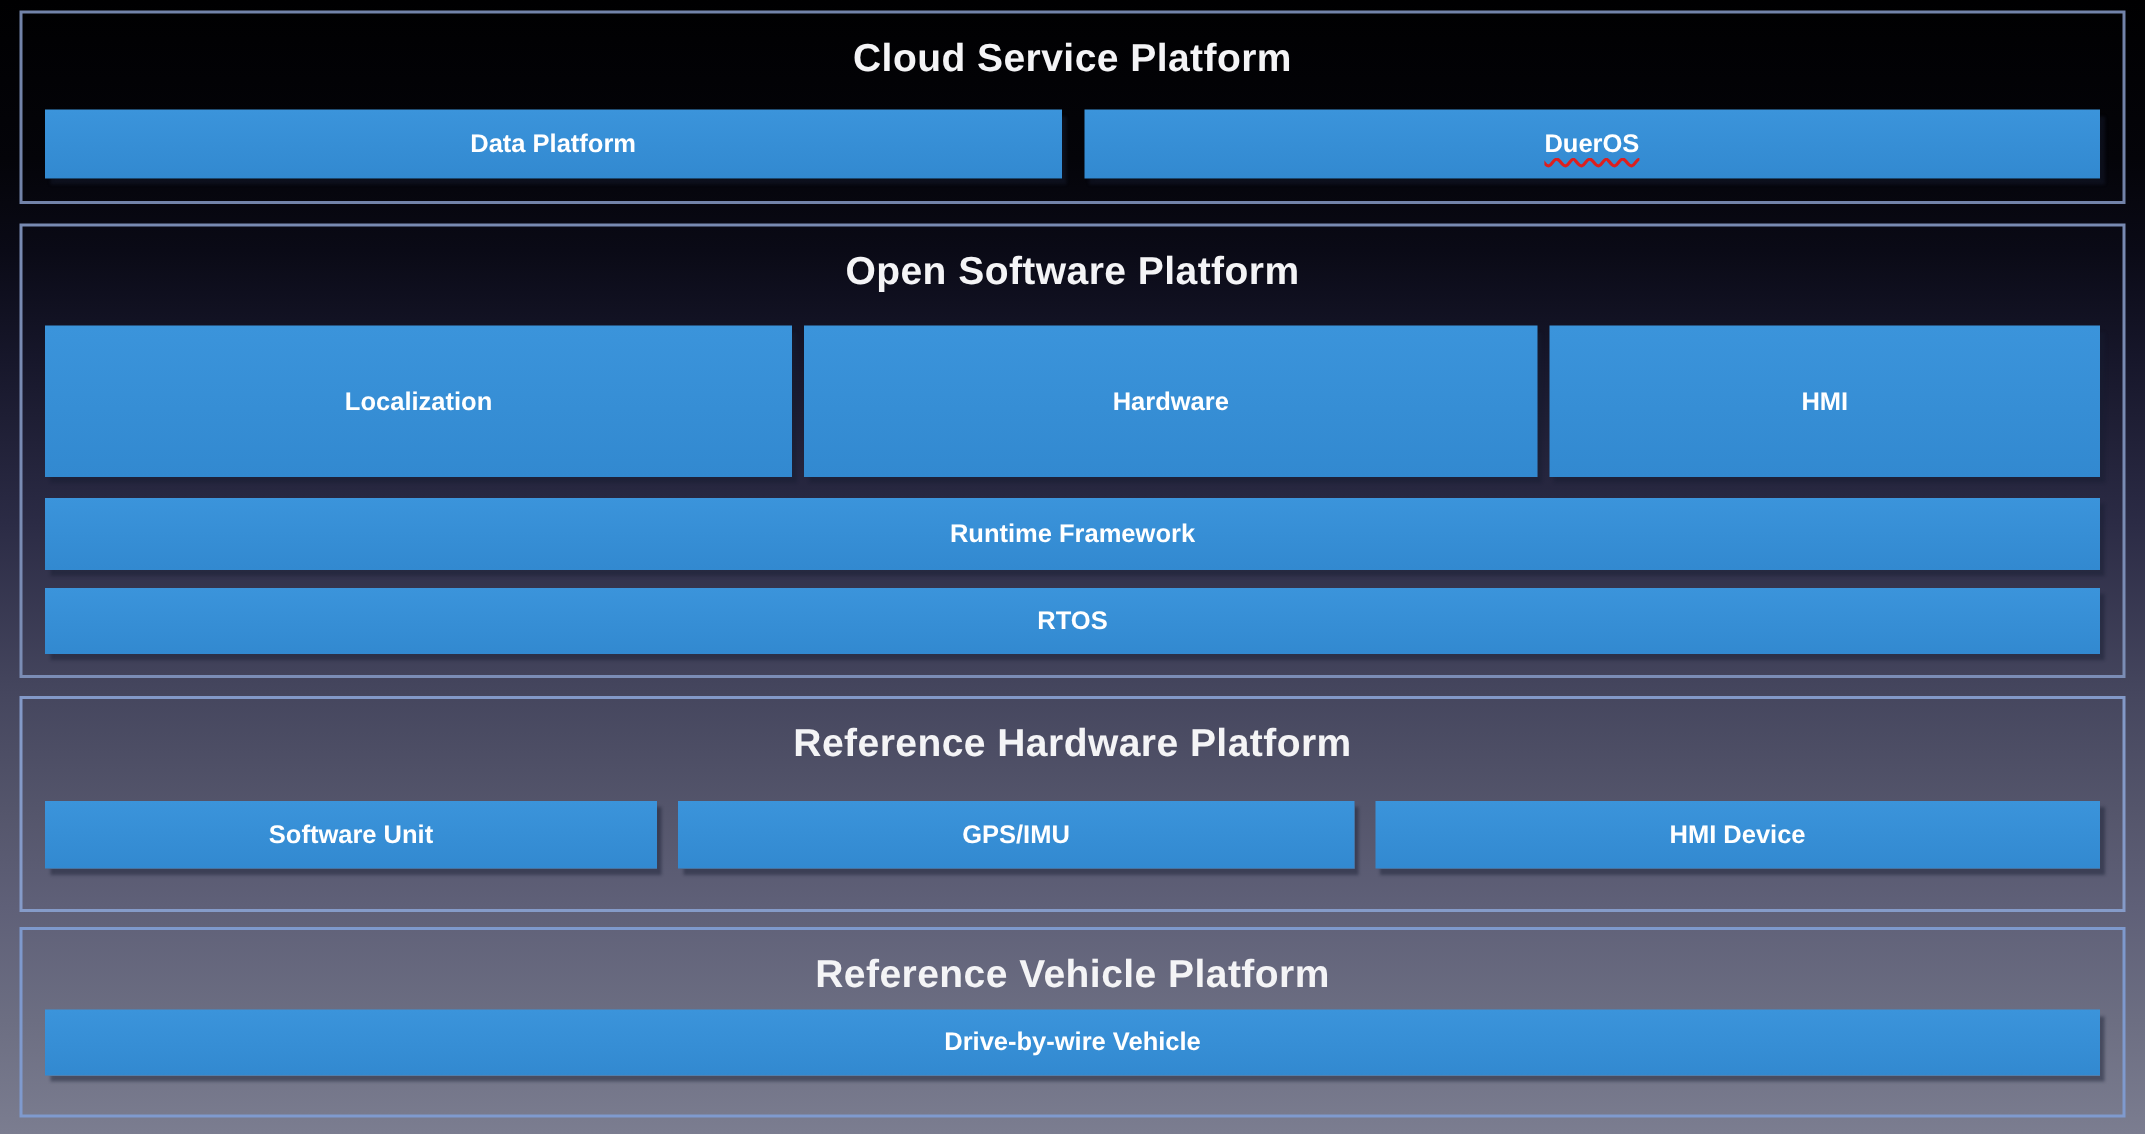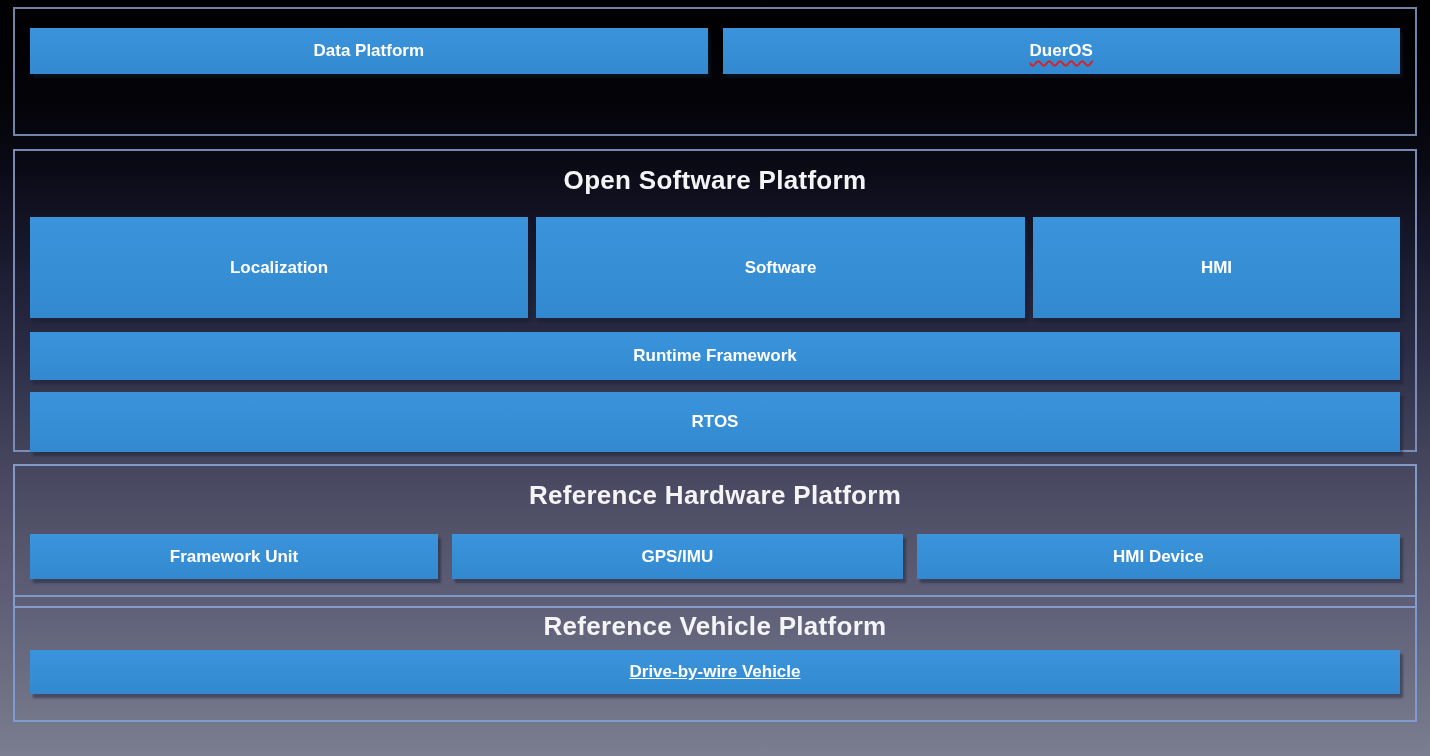--- a/index.html
+++ b/index.html
@@ -62,63 +62,64 @@
   
   #sec-software { top: 149px; height: 303px; border-color: rgba(126,145,186,0.95); }
   #sec-software .row-main { margin-top: 21px; gap: 8px; }
   #sec-software .row-main .box { height: 101px; }
   #sec-software .w-loc  { flex: 494 1 0; align-items: center; }
   #sec-software .w-ctrl { flex: 485 1 0; }
   #sec-software .w-hmi  { flex: 364 1 0; }
   #sec-software .row-runtime { margin-top: 14px; }
   #sec-software .row-runtime .box { height: 48px; flex: 1 1 0; }
   #sec-software .row-rtos { margin-top: 12px; }
-  #sec-software .row-rtos .box { height: 60px; flex: 1 1 0; }
+  #sec-software .row-rtos .box { height: 44px; flex: 1 1 0; }
   
   #sec-hardware { top: 464px; height: 144px; border-color: rgba(135,158,205,0.95); }
   #sec-hardware .box-row { margin-top: 23px; gap: 14px; }
   #sec-hardware .box { height: 45px; }
   #sec-hardware .w-cu   { flex: 401 1 0; }
   #sec-hardware .w-gps  { flex: 443 1 0; }
   #sec-hardware .w-hmid { flex: 475 1 0; }
   
-  #sec-vehicle { top: 595px; height: 127px; border-color: rgba(128,156,210,0.95); }
+  #sec-vehicle { top: 618px; height: 127px; border-color: rgba(128,156,210,0.95); }
   #sec-vehicle .box-row { margin-top: 8px; }
-  #sec-vehicle .box { height: 44px; flex: 1 1 0; text-decoration: underline; }
+  #sec-vehicle .box { height: 44px; flex: 1 1 0; }
   
   .squiggly {
     text-decoration: underline wavy #dc1f1f;
     text-decoration-thickness: 2px;
     text-underline-offset: 4px;
   }
 </style>
 </head>
 <body>
 
 <div class="stage">
 
   <div class="section" id="sec-cloud">
+    <div class="section-title">Cloud Service Platform</div>
     <div class="box-row">
       <div class="box">
         <span>Data Platform</span>
       </div>
       <div class="box">
         <span class="squiggly">DuerOS</span>
       </div>
     </div>
   </div>
 
   <div class="section" id="sec-software">
     <div class="section-title">Open Software Platform</div>
     <div class="box-row row-main">
       <div class="box w-loc">
         <span>Localization</span>
       </div>
       <div class="box w-ctrl">
-        <span>Software</span>
+        <span>Hardware</span>
       </div>
       <div class="box w-hmi">
         <span>HMI</span>
       </div>
     </div>
     <div class="box-row row-runtime">
       <div class="box">
         <span>Runtime Framework</span>
       </div>
     </div>
@@ -126,21 +127,21 @@
       <div class="box">
         <span>RTOS</span>
       </div>
     </div>
   </div>
 
   <div class="section" id="sec-hardware">
     <div class="section-title">Reference Hardware Platform</div>
     <div class="box-row">
       <div class="box w-cu">
-        <span>Framework Unit</span>
+        <span>Software Unit</span>
       </div>
       <div class="box w-gps">
         <span>GPS/IMU</span>
       </div>
       <div class="box w-hmid">
         <span>HMI Device</span>
       </div>
     </div>
   </div>
 

